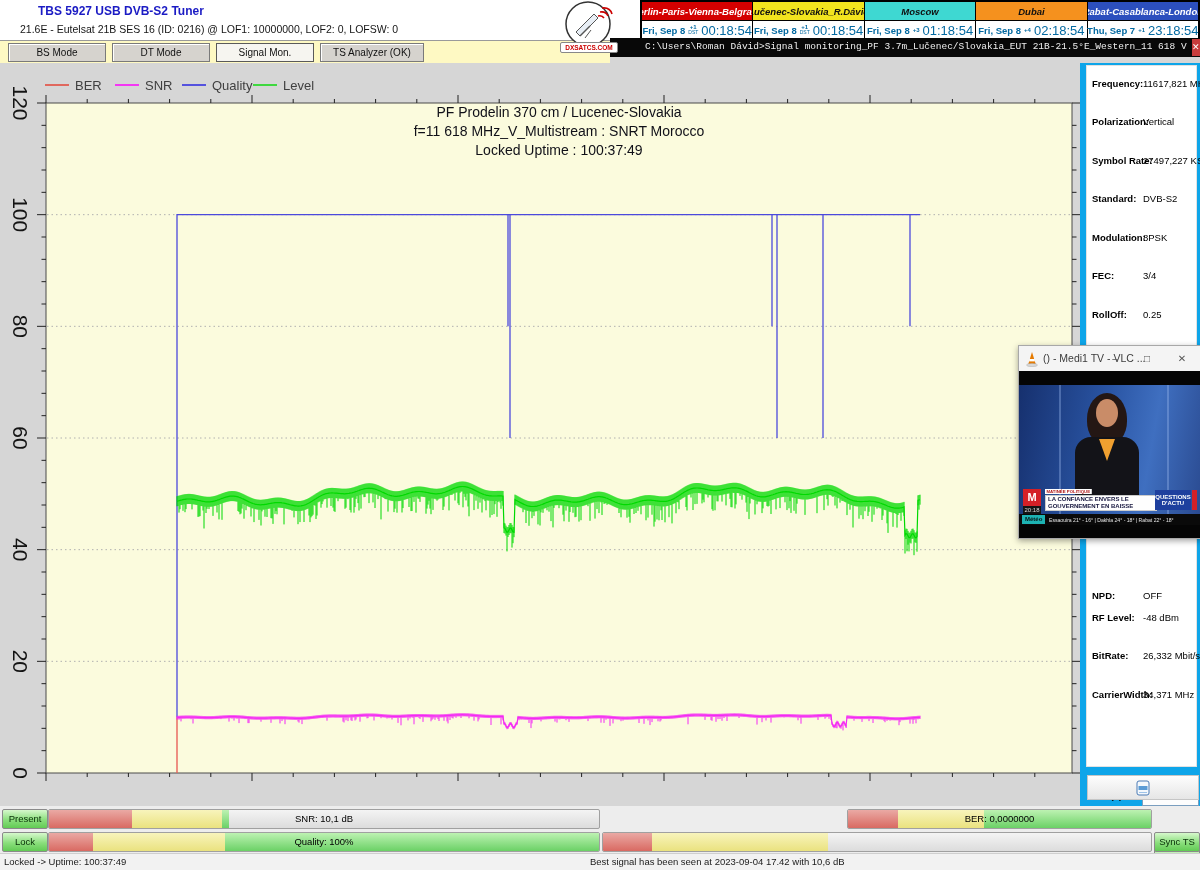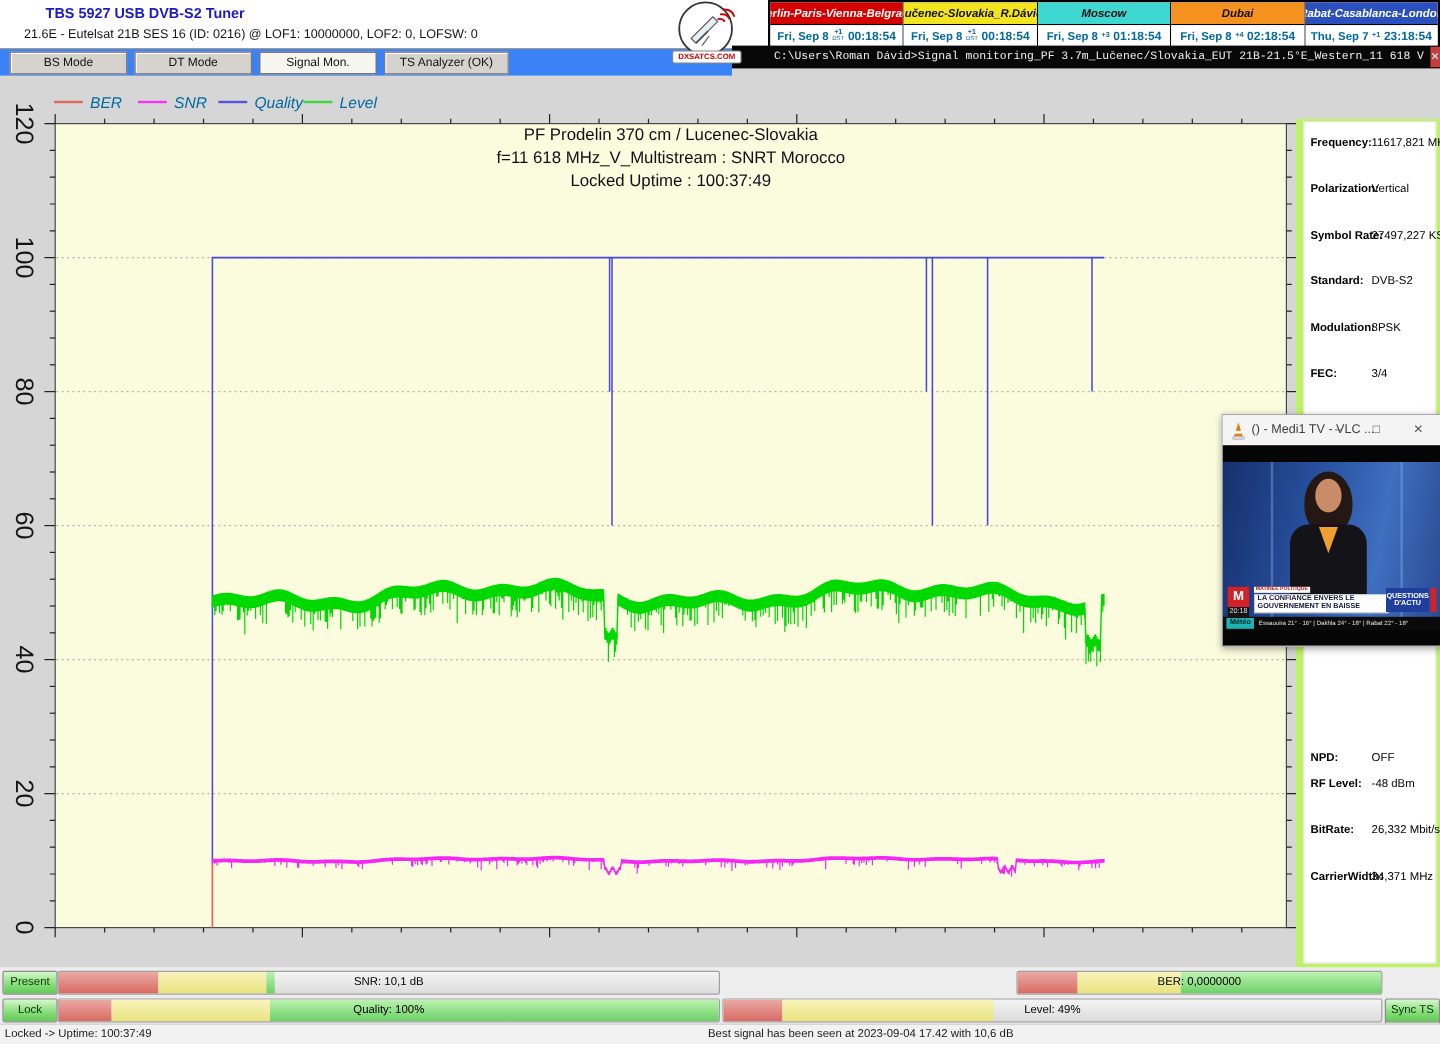--- a/index.html
+++ b/index.html
@@ -4,56 +4,56 @@
 <style>
   html,body{margin:0;padding:0;}
   body{width:1200px;height:870px;position:relative;overflow:hidden;
        font-family:"Liberation Sans",sans-serif;background:#d6d6d6;-webkit-font-smoothing:antialiased;}
   .abs{position:absolute;}
 
   
   #topwhite{left:0;top:0;width:1200px;height:40px;background:#ffffff;}
   #apptitle{left:38px;top:4px;font-size:12px;font-weight:bold;color:#1b1bc4;}
   #appsub{left:20px;top:23px;font-size:10.5px;color:#151515;}
-  #tabstrip{left:0;top:40px;width:610px;height:23px;background:#3b82f6;border-top:1px solid #9a9a9a;}
+  #tabstrip{left:0;top:40px;width:610px;height:23px;background:#fef9c3;border-top:1px solid #9a9a9a;}
   .tab{position:absolute;top:2px;height:17px;background:#d6d3ce;border:1px solid #7a7a7a;
        font-size:10px;color:#111;text-align:center;line-height:17px;box-shadow:inset 1px 1px 0 #fff;}
   .tab.active{background:#f6f5f0;box-shadow:none;border-color:#5a5a5a;}
 
   
   #clockpanel{left:640px;top:0;width:556px;height:40px;border:2px solid #000;background:#fff;display:flex;}
   .clockcol{flex:1;border-right:1px solid #000;display:flex;flex-direction:column;min-width:0;}
   .clockcol:last-child{border-right:none;}
   .clockhead{height:18px;font-size:9.5px;font-weight:bold;font-style:italic;
              display:flex;align-items:center;justify-content:center;white-space:nowrap;overflow:hidden;border-bottom:1px solid #000;}
   .clockbody{height:18px;display:flex;align-items:center;justify-content:center;gap:3px;background:#fff;color:#0369a1;white-space:nowrap;}
   .cdate{font-size:9.5px;font-weight:bold;}
   .coff{display:flex;flex-direction:column;align-items:center;line-height:5px;}
   .coff .o1{font-size:6px;font-weight:bold;}
   .coff .o2{font-size:5px;}
-  .ctime{font-size:10px;font-weight:bold;}
+  .ctime{font-size:13px;font-weight:normal;}
 
   
   #cmdbar{left:610px;top:38px;width:590px;height:19px;background:#080808;}
   #cmdtext{left:645px;top:41px;font-family:"Liberation Mono","DejaVu Sans Mono",monospace;font-size:9.5px;color:#efefef;white-space:nowrap;}
   #cmdclose{left:1192px;top:39px;width:8px;height:17px;background:#c83c3c;color:#fff;font-size:9px;line-height:17px;overflow:hidden;}
 
   
   #logo{left:560px;top:0px;width:56px;height:54px;}
   #logotext{position:absolute;left:0;top:42px;width:56px;background:#fff;border:1px solid #888;border-radius:2px;
             font-size:6.5px;font-weight:bold;color:#c00;text-align:center;line-height:9px;}
 
   
   #chartarea{left:0;top:63px;width:1080px;height:743px;background:#d6d6d6;}
   .legenditem{position:absolute;top:15px;height:14px;display:flex;align-items:center;}
   .legline{width:24px;height:2px;margin-right:6px;}
-  .leglabel{font-size:13px;color:#0369a1;font-style:italic;}
-
-  
-  #sidebar{left:1080px;top:63px;width:120px;height:743px;background:#bef264;margin-top:36px;}
+  .leglabel{font-size:13px;color:#404040;}
+
+  
+  #sidebar{left:1080px;top:63px;width:120px;height:743px;background:#0ea5e9;}
   #sidecard{position:absolute;left:6px;top:2px;width:109px;height:700px;background:#fff;border:1px solid #e2e2e2;}
   .srow{position:absolute;left:0;width:109px;height:14px;}
   .slabel{position:absolute;left:5px;font-size:9.5px;font-weight:bold;color:#000;white-space:nowrap;}
   .svalue{position:absolute;left:56px;font-size:9.5px;color:#000;white-space:nowrap;}
   #misrow{position:absolute;left:6px;top:722px;width:109px;}
   #mislabel{position:absolute;left:5px;top:5px;font-size:9.5px;font-weight:bold;}
   #misselect{position:absolute;left:56px;top:0;width:49px;height:19px;background:#fdfdfd;border:1px solid #7a9ebf;
              font-size:9.5px;line-height:19px;padding-left:6px;color:#000;}
   #mischev{position:absolute;right:4px;top:0;font-size:9px;color:#444;}
   #sidebtn{position:absolute;left:7px;top:712px;width:110px;height:23px;background:linear-gradient(#fdfdfd,#e6e6e6);
@@ -467,19 +467,18 @@
     </div>
     <div class="pbar" style="left: 48px; top: 26px; width: 550px;">
       <div class="pseg seg-red" style="left: 0%; width: 8%;"></div>
       <div class="pseg seg-yellow" style="left: 8%; width: 24%;"></div>
       <div class="pseg seg-green" style="left: 32%; width: 68%;"></div>
       <div class="plabel">Quality: 100%</div>
     </div>
     <div class="pbar" style="left: 602px; top: 26px; width: 548px;">
       <div class="pseg seg-red" style="left: 0%; width: 9%;"></div>
       <div class="pseg seg-yellow" style="left: 9%; width: 32%;"></div>
-      <div class="plabel">Level: 49%</div>
     </div>
   </div>
 
 <div class="abs" id="statusbar"></div>
 <div class="abs" id="statusleft">Locked -&gt; Uptime: 100:37:49</div>
 <div class="abs" id="statusright">Best signal has been seen at 2023-09-04 17.42 with 10,6 dB</div>
 
 </body></html>

